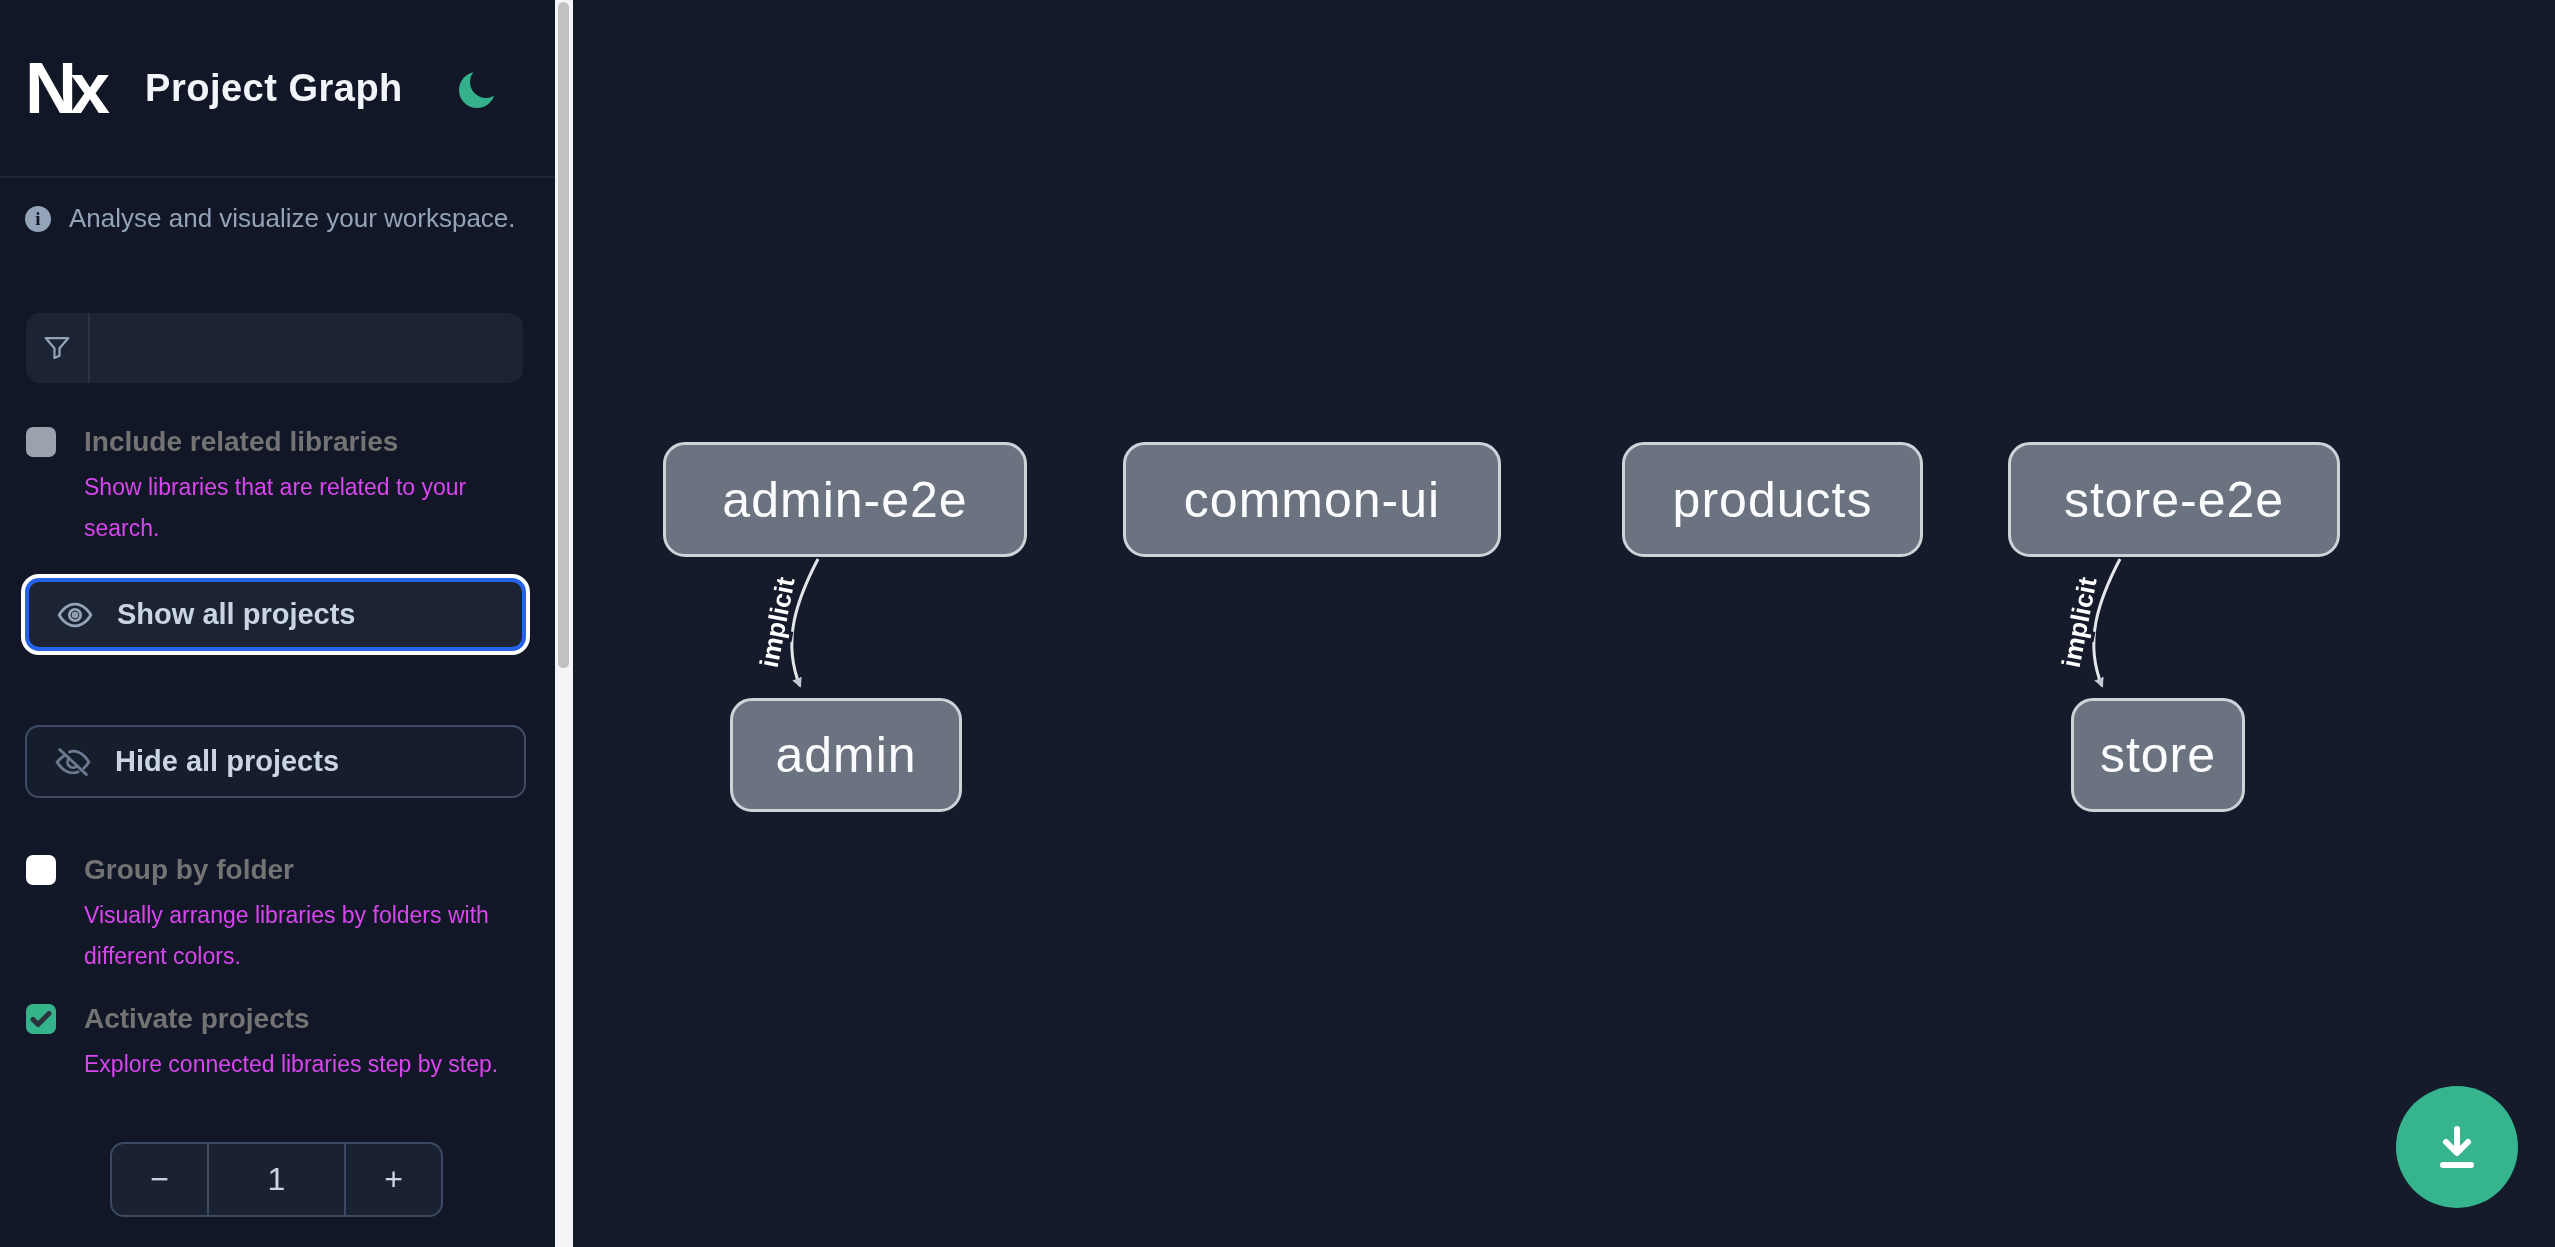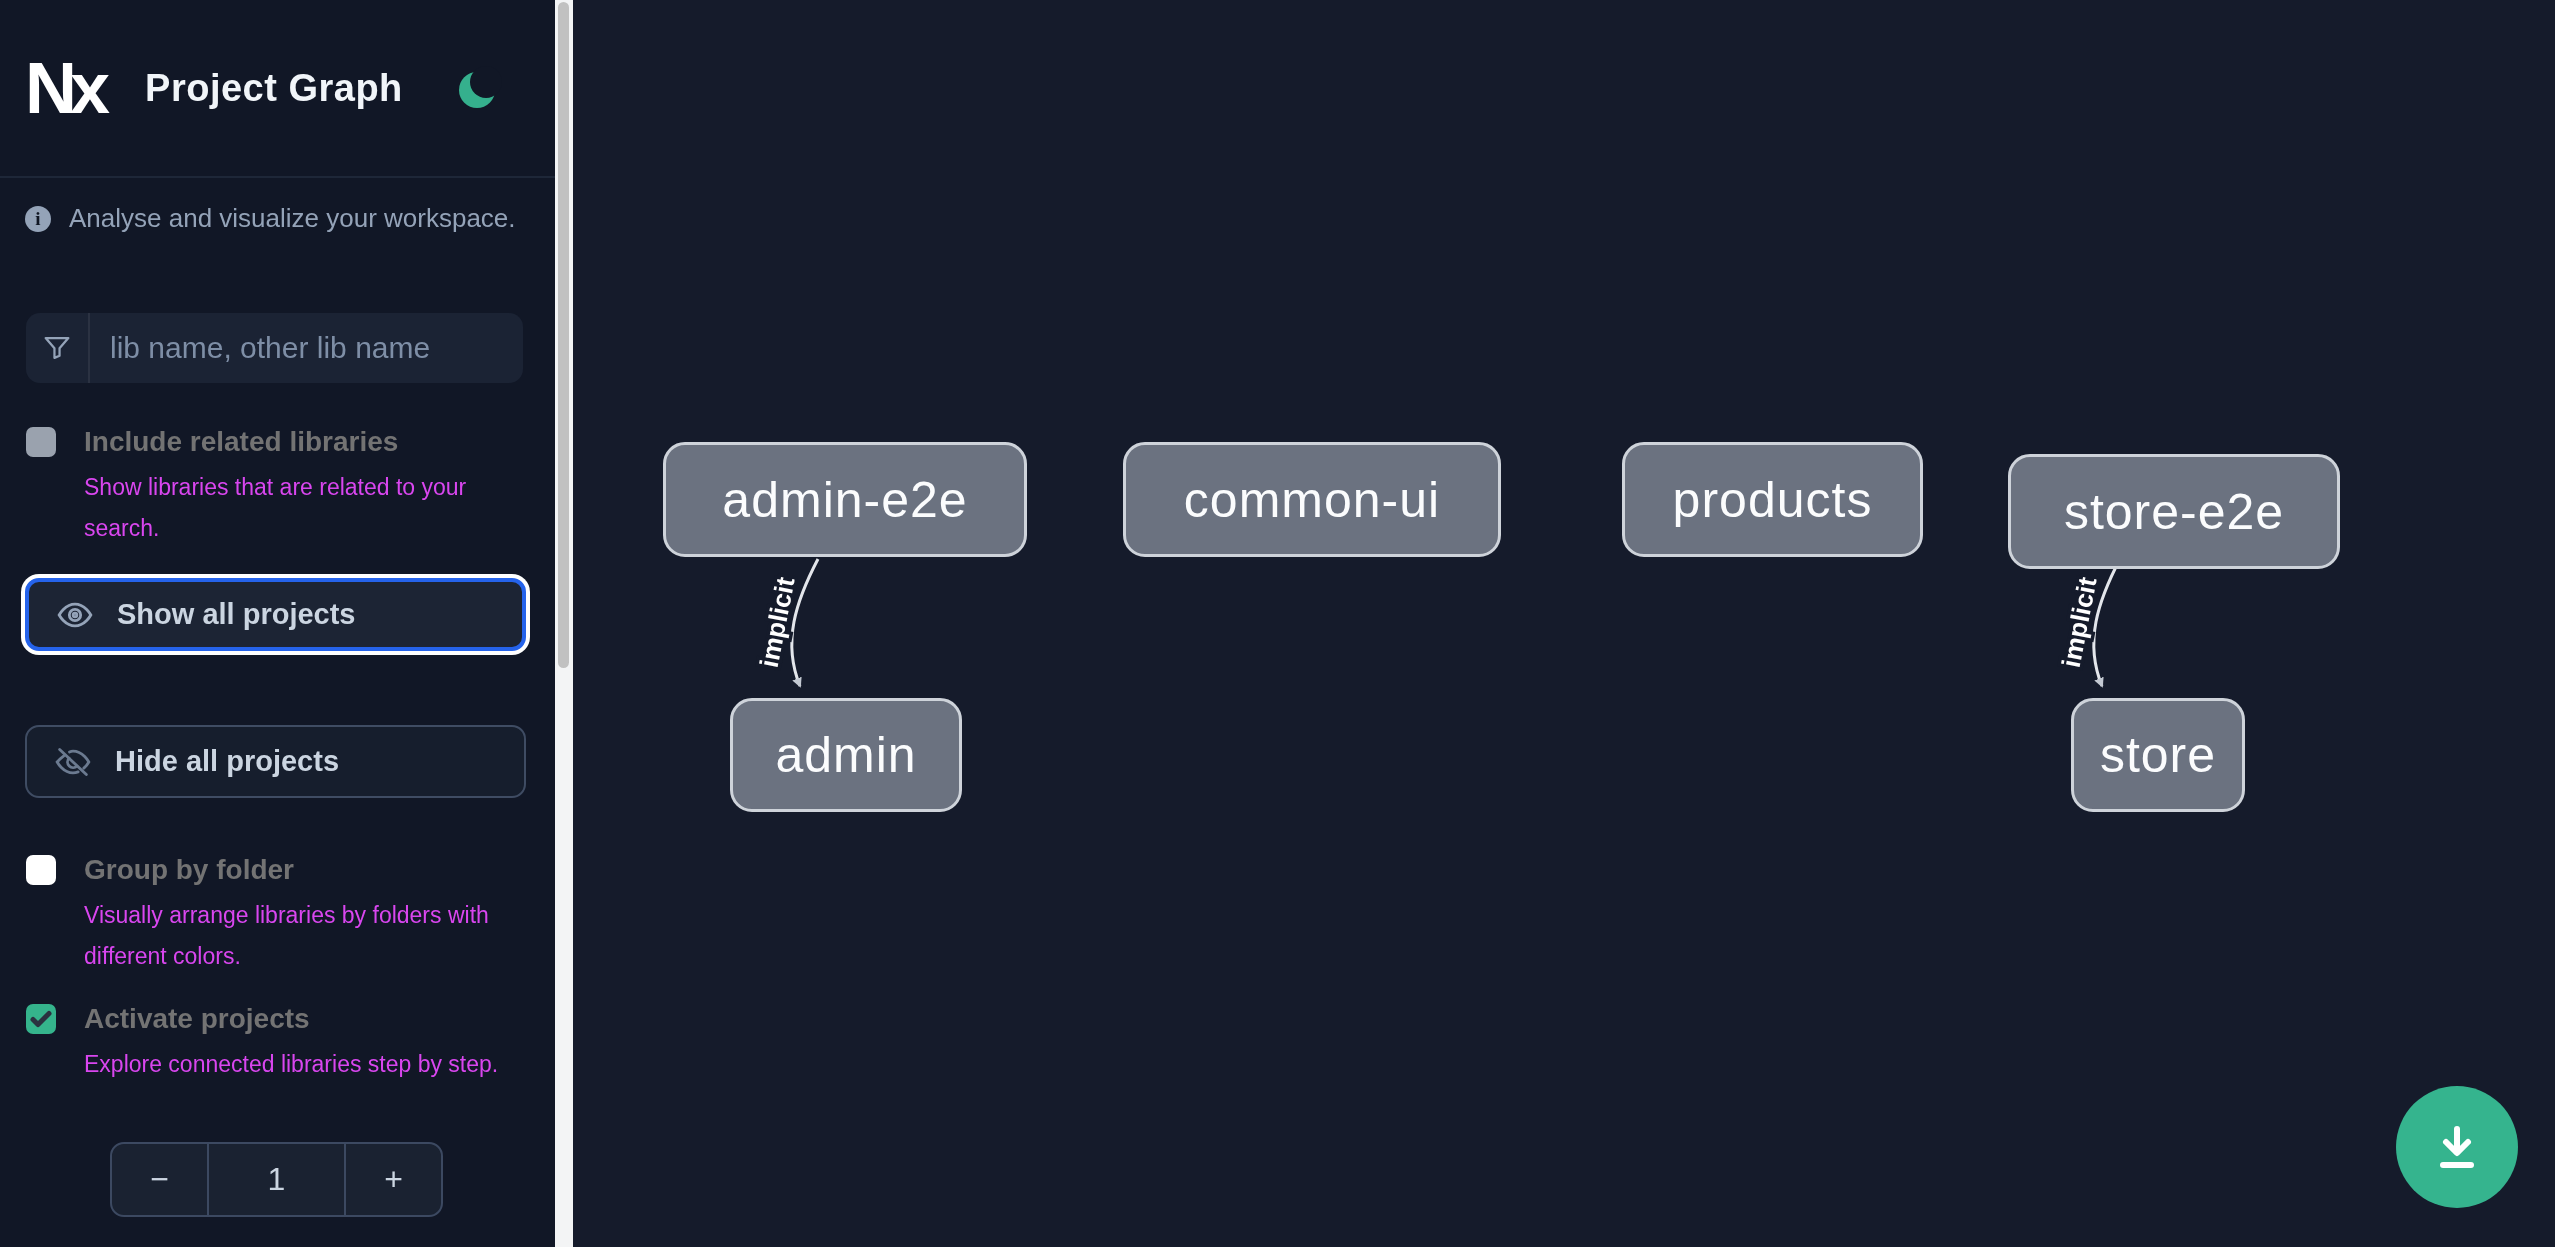--- a/index.html
+++ b/index.html
@@ -109,21 +109,20 @@
     <span class="info-icon">i</span>
     <span class="tagline">Analyse and visualize your workspace.</span>
   </div>
 
   <div class="search-box">
     <span class="search-icon-cell">
       <svg width="34" height="34" viewBox="0 0 24 24" fill="none" stroke="#94a3b8" stroke-width="1.6" stroke-linejoin="round">
         <path d="M4 5h16l-6.2 7.2v5.3L10.2 19v-6.8L4 5z"></path>
       </svg>
     </span>
-    <input class="search-input" type="text" placeholder="lib name, other lib name" style="">
   </div>
 
   <div class="option" style="top:425px">
     <span class="cb muted">
       
     </span>
     <div class="option-label">Include related libraries</div>
     <div class="option-desc">Show libraries that are related to your search.</div>
   </div>
 
@@ -184,21 +183,21 @@
     </defs>
   <path d="M245,559 C223,601 209,642 227,686" fill="none" stroke="#e3e6eb" stroke-width="3" marker-end="url(#arrowhead)"></path>
       <text x="213" y="624" text-anchor="middle" transform="rotate(-79 213 624)" class="edge-label">implicit</text>
       <path d="M1547,559 C1525,601 1511,642 1529,686" fill="none" stroke="#e3e6eb" stroke-width="3" marker-end="url(#arrowhead)"></path>
       <text x="1515" y="624" text-anchor="middle" transform="rotate(-79 1515 624)" class="edge-label">implicit</text>
     </svg>
   <div id="nodes-layer">
       <div class="graph-node" style="left: 90px; top: 442px; width: 364px; height: 115px;">admin-e2e</div>
       <div class="graph-node" style="left: 550px; top: 442px; width: 378px; height: 115px;">common-ui</div>
       <div class="graph-node" style="left: 1026px; top: 442px; width: 301px; height: 115px; margin-left: 23px;">products</div>
-      <div class="graph-node" style="left: 1435px; top: 454px; width: 332px; height: 115px; text-align: right;">store-e2e</div>
+      <div class="graph-node" style="left: 1435px; top: 442px; width: 332px; height: 115px; text-align: right;">store-e2e</div>
       <div class="graph-node" style="left: 157px; top: 698px; width: 232px; height: 114px;">admin</div>
       <div class="graph-node" style="left: 1498px; top: 698px; width: 174px; height: 114px;">store</div>
     </div>
 
   <button class="fab">
     <svg width="56" height="56" viewBox="0 0 56 56" fill="none" stroke="#ffffff" stroke-width="6" stroke-linecap="round" stroke-linejoin="round">
       <path d="M28 10v22"></path>
       <path d="M17 23l11 11 11-11"></path>
       <path d="M14 46h28"></path>
     </svg>

